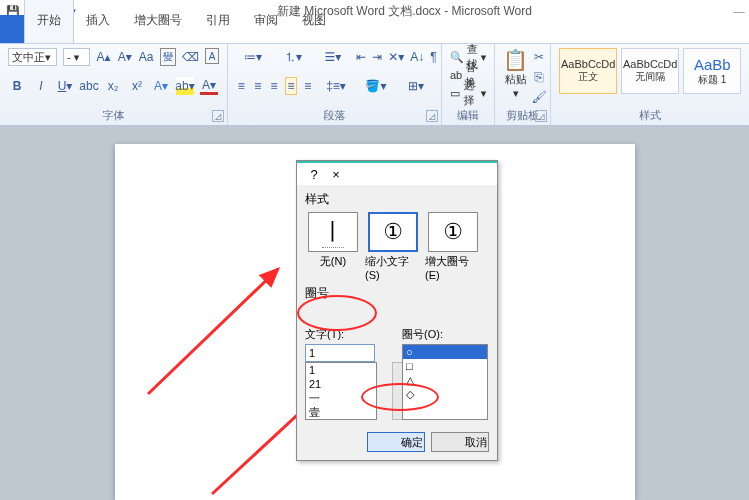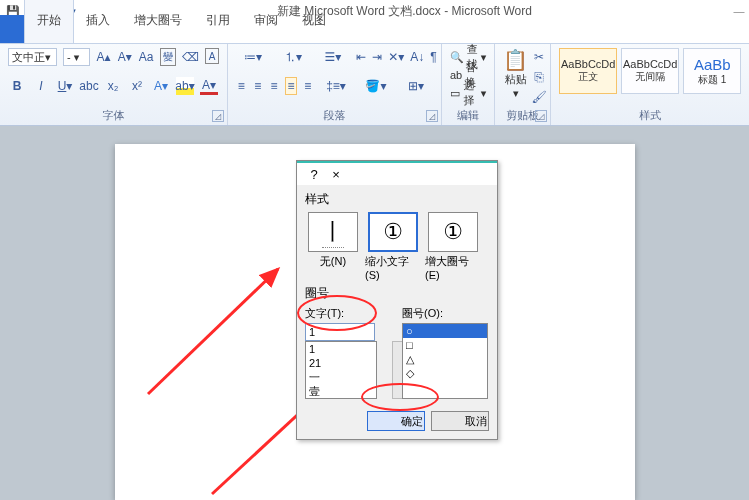--- a/index.html
+++ b/index.html
@@ -50,21 +50,21 @@
 .dlg-body { padding: 6px 8px; font-size: 12px; }
 .dlg-section-label { font-size: 12px; margin-bottom: 4px; }
 .style-row { display: flex; gap: 4px; margin-bottom: 4px; }
 .style-opt { width: 56px; display: flex; flex-direction: column; align-items: center; gap: 2px; }
 .style-opt-box { width: 50px; height: 40px; border: 1px solid #888; background: #fff; display: flex; align-items: center; justify-content: center; font-size: 22px; font-family: "Times New Roman", serif; }
 .style-opt-box.sel { border: 2px solid #2b6cd4; }
 .style-opt-label { font-size: 11px; }
 
 .num-row { display: flex; gap: 10px; margin-top: 4px; }
 .num-col { flex: 1; }
-.num-label { font-size: 11px; margin-bottom: 2px; }
+.num-label { font-size: 11px; margin-bottom: 2px; margin-top: 21px; }
 .txt-input { width: 70px; height: 18px; border: 1px solid #7a9ac9; font-size: 11px; padding: 0 3px; line-height: 16px; }
 .listbox { width: 72px; height: 58px; border: 1px solid #888; background: #fff; font-size: 11px; overflow: hidden; position: relative; }
 .listbox .opt { padding: 0 3px; height: 14px; line-height: 14px; }
 .listbox .opt.sel { background: #2b6cd4; color: #fff; }
 .list-scroll { position: absolute; right: -14px; top: 0; width: 14px; height: 100%; background: #e8e8e8; border: 1px solid #bbb; }
 .list-wrap { position: relative; display: flex; }
 
 .dlg-btns { display: flex; justify-content: flex-end; gap: 6px; padding: 6px 8px 8px; }
 .dlg-btn { width: 58px; height: 20px; border: 1px solid #888; background: #e8e8e8; font-size: 11px; cursor: pointer; padding-left: 32px; }
 .dlg-btn.primary { border: 1px solid #2b6cd4; background: #dbe7fb; }

